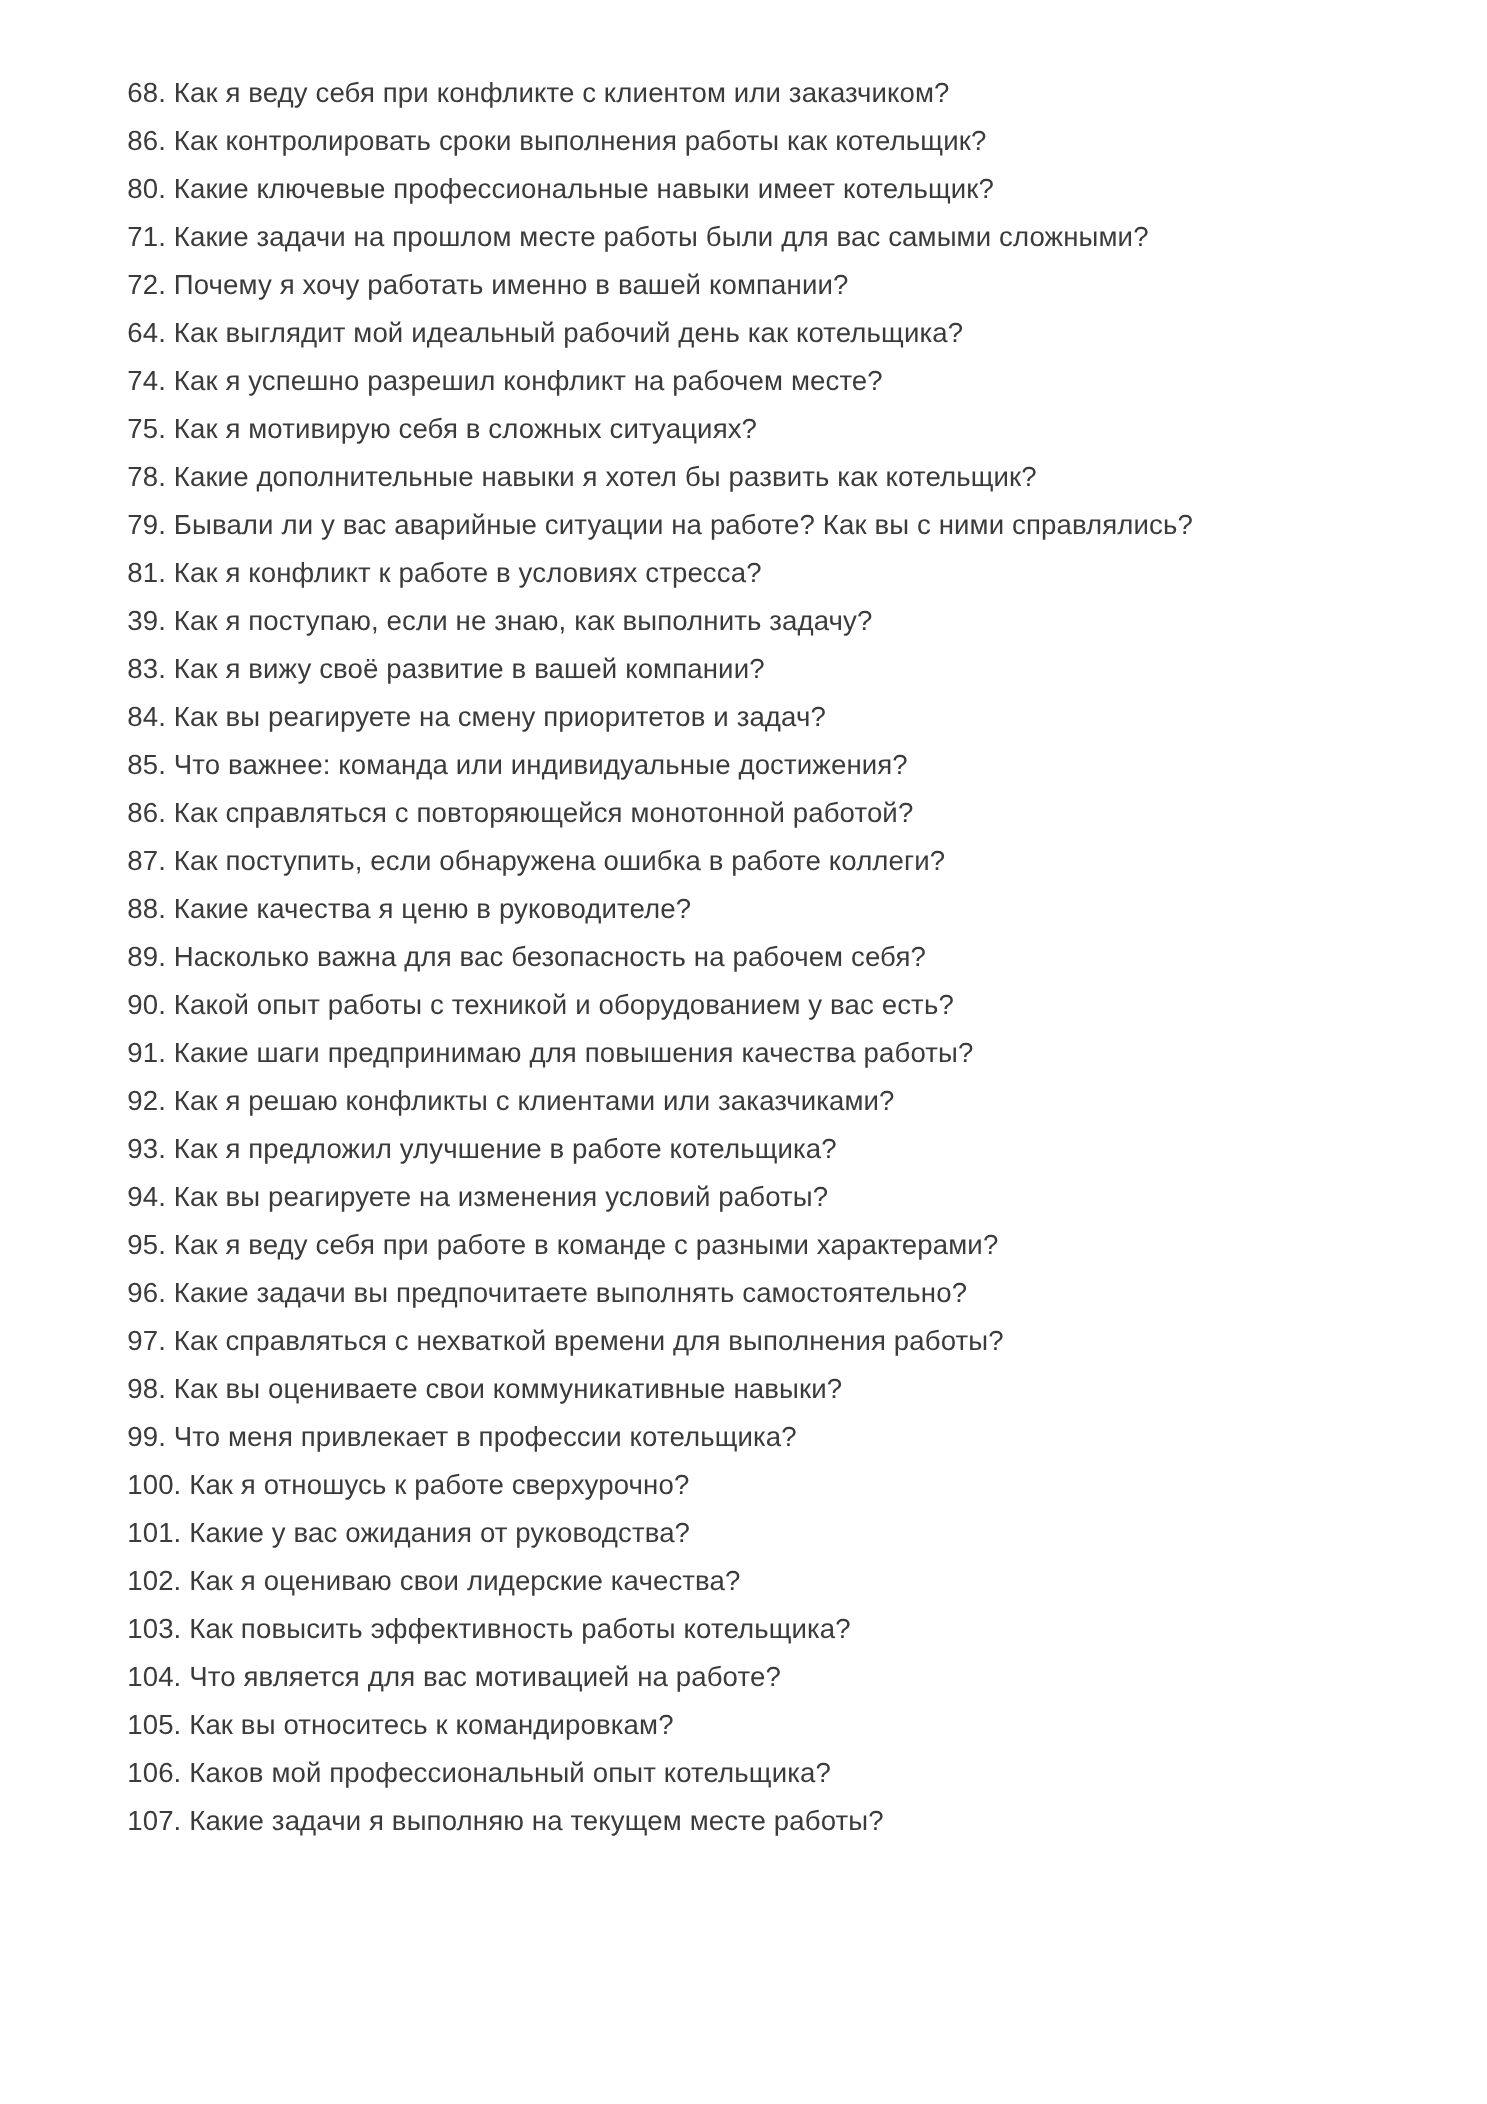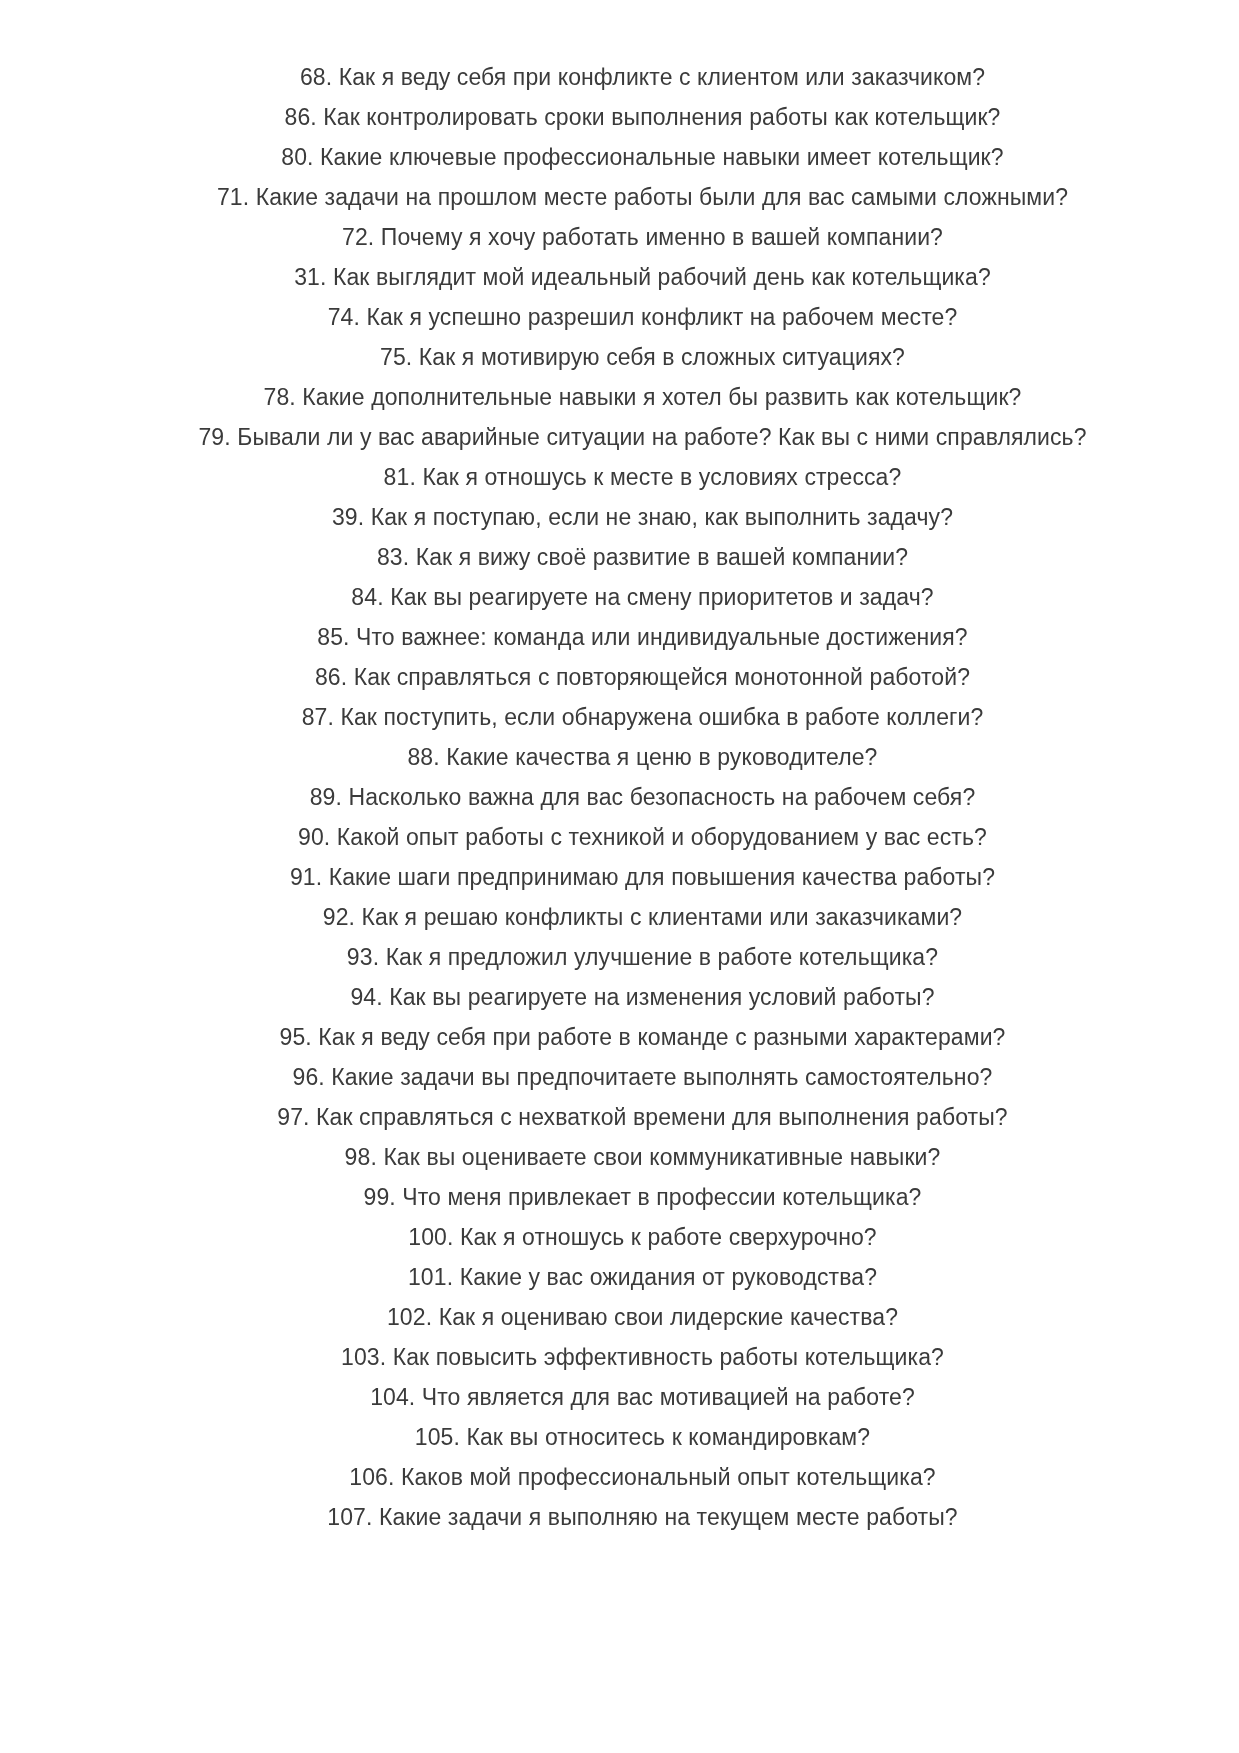--- a/index.html
+++ b/index.html
@@ -12,21 +12,20 @@
     height: 1753px;
     overflow: hidden;
     font-family: "Liberation Sans", "DejaVu Sans", sans-serif;
   }
   .page {
     box-sizing: border-box;
     width: 1239px;
     height: 1753px;
     background: var(--page-bg, #ffffff);
     padding: 57px 60px 0 106px;
-    text-align: center;
   }
   .question-list {
     margin: 0;
     padding: 0;
     list-style: none;
   }
   .q-line {
     font-size: 23px;
     line-height: 40px;
     color: var(--text-color, #3b3b3b);
@@ -43,26 +42,26 @@
 </head>
 <body>
 
 <div class="page">
   <ol class="question-list">
       <li class="q-line"><span class="q-num">68.</span> <span class="q-text">Как я веду себя при конфликте с клиентом или заказчиком?</span></li>
       <li class="q-line"><span class="q-num">86.</span> <span class="q-text">Как контролировать сроки выполнения работы как котельщик?</span></li>
       <li class="q-line"><span class="q-num">80.</span> <span class="q-text">Какие ключевые профессиональные навыки имеет котельщик?</span></li>
       <li class="q-line"><span class="q-num">71.</span> <span class="q-text">Какие задачи на прошлом месте работы были для вас самыми сложными?</span></li>
       <li class="q-line"><span class="q-num">72.</span> <span class="q-text">Почему я хочу работать именно в вашей компании?</span></li>
-      <li class="q-line"><span class="q-num">31.</span> <span class="q-text">Как выглядит мой идеальный рабочий день как котельщика?</span></li>
+      <li class="q-line"><span class="q-num">64.</span> <span class="q-text">Как выглядит мой идеальный рабочий день как котельщика?</span></li>
       <li class="q-line"><span class="q-num">74.</span> <span class="q-text">Как я успешно разрешил конфликт на рабочем месте?</span></li>
       <li class="q-line"><span class="q-num">75.</span> <span class="q-text">Как я мотивирую себя в сложных ситуациях?</span></li>
       <li class="q-line"><span class="q-num">78.</span> <span class="q-text">Какие дополнительные навыки я хотел бы развить как котельщик?</span></li>
       <li class="q-line"><span class="q-num">79.</span> <span class="q-text">Бывали ли у вас аварийные ситуации на работе? Как вы с ними справлялись?</span></li>
-      <li class="q-line"><span class="q-num">81.</span> <span class="q-text">Как я отношусь к месте в условиях стресса?</span></li>
+      <li class="q-line"><span class="q-num">81.</span> <span class="q-text">Как я конфликт к работе в условиях стресса?</span></li>
       <li class="q-line"><span class="q-num">39.</span> <span class="q-text">Как я поступаю, если не знаю, как выполнить задачу?</span></li>
       <li class="q-line"><span class="q-num">83.</span> <span class="q-text">Как я вижу своё развитие в вашей компании?</span></li>
       <li class="q-line"><span class="q-num">84.</span> <span class="q-text">Как вы реагируете на смену приоритетов и задач?</span></li>
       <li class="q-line"><span class="q-num">85.</span> <span class="q-text">Что важнее: команда или индивидуальные достижения?</span></li>
       <li class="q-line"><span class="q-num">86.</span> <span class="q-text">Как справляться с повторяющейся монотонной работой?</span></li>
       <li class="q-line"><span class="q-num">87.</span> <span class="q-text">Как поступить, если обнаружена ошибка в работе коллеги?</span></li>
       <li class="q-line"><span class="q-num">88.</span> <span class="q-text">Какие качества я ценю в руководителе?</span></li>
       <li class="q-line"><span class="q-num">89.</span> <span class="q-text">Насколько важна для вас безопасность на рабочем себя?</span></li>
       <li class="q-line"><span class="q-num">90.</span> <span class="q-text">Какой опыт работы с техникой и оборудованием у вас есть?</span></li>
       <li class="q-line"><span class="q-num">91.</span> <span class="q-text">Какие шаги предпринимаю для повышения качества работы?</span></li>

